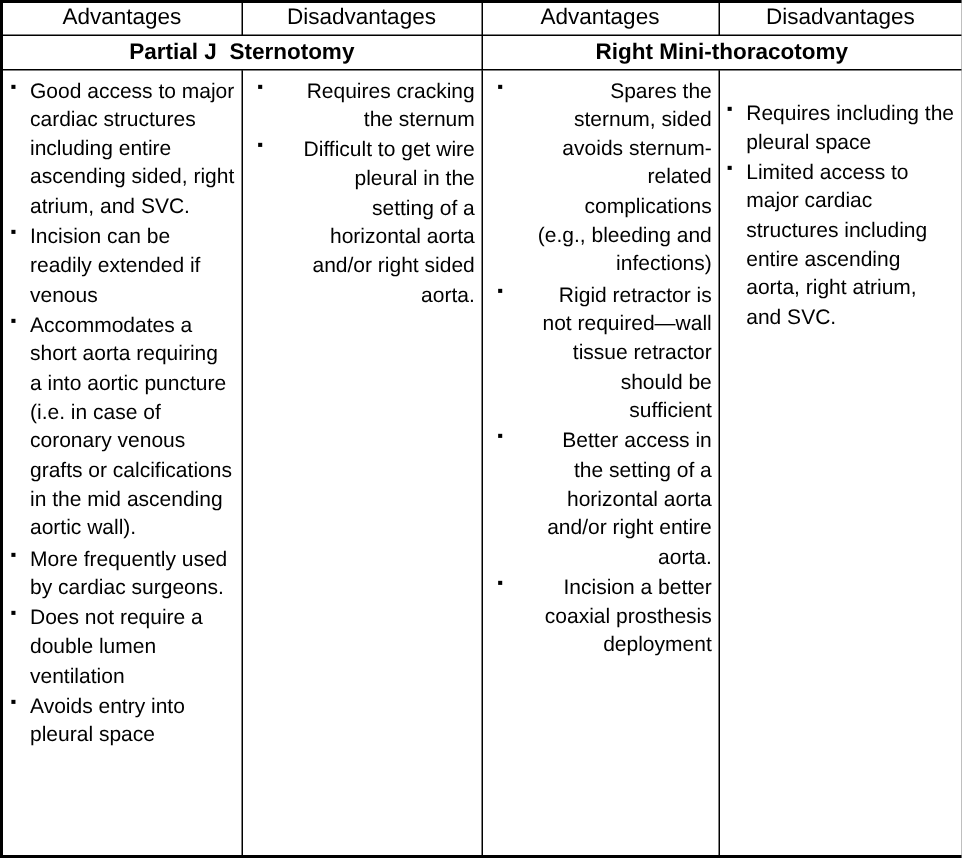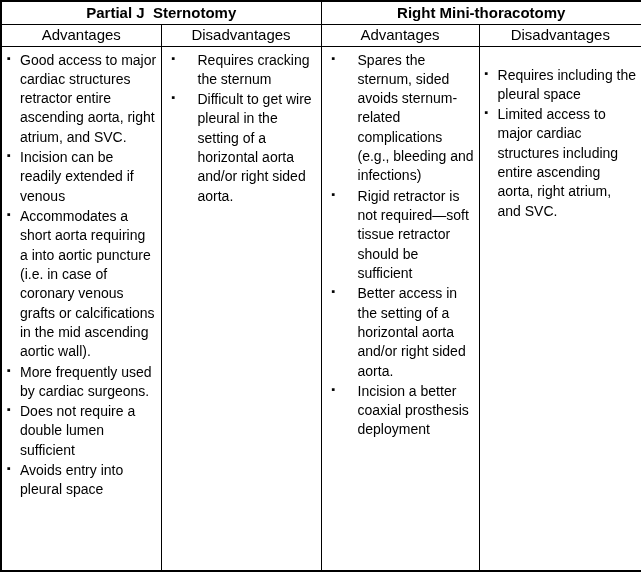--- a/index.html
+++ b/index.html
@@ -49,21 +49,21 @@
     margin: 0 0 1px 0;
   }
   ul.tight li { padding-left: 13px; }
   ul.tight li::before {
     content: "▪";
     position: absolute;
     left: 0;
     top: 0;
     font-size: 11px;
   }
-  ul.wide li { padding-left: 31px; }
+  ul.wide li { padding-left: 31px; text-align: right; }
   ul.wide li::before {
     content: "▪";
     position: absolute;
     left: 5px;
     top: 0;
     font-size: 11px;
   }
   ul.pad-top { padding-top: 15px; }
 </style>
 </head>
@@ -71,51 +71,51 @@
 
 <table class="cmp">
   <colgroup>
     <col style="width:160px">
     <col style="width:160px">
     <col style="width:158px">
     <col style="width:163px">
   </colgroup>
   <tbody>
     <tr>
-      <th class="group-title" colspan="2">Partial J  Sternotomy</th>
-      <th class="group-title" colspan="2">Right Mini-thoracotomy</th>
-    </tr>
-    <tr>
       <td class="subhead">Advantages</td>
       <td class="subhead">Disadvantages</td>
       <td class="subhead">Advantages</td>
       <td class="subhead">Disadvantages</td>
     </tr>
     <tr>
+      <th class="group-title" colspan="2">Partial J  Sternotomy</th>
+      <th class="group-title" colspan="2">Right Mini-thoracotomy</th>
+    </tr>
+    <tr>
       <td class="body-cell">
         <ul class="bullets tight">
-            <li>Good access to major cardiac structures retractor entire ascending aorta, right atrium, and SVC.</li>
+            <li>Good access to major cardiac structures including entire ascending sided, right atrium, and SVC.</li>
             <li>Incision can be readily extended if venous</li>
             <li>Accommodates a short aorta requiring a into aortic puncture (i.e. in case of coronary venous grafts or calcifications in the mid ascending aortic wall).</li>
             <li>More frequently used by cardiac surgeons.</li>
-            <li>Does not require a double lumen sufficient</li>
+            <li>Does not require a double lumen ventilation</li>
             <li>Avoids entry into pleural space</li>
           </ul>
       </td>
       <td class="body-cell">
         <ul class="bullets wide">
             <li>Requires cracking the sternum</li>
             <li>Difficult to get wire pleural in the setting of a horizontal aorta and/or right sided aorta.</li>
           </ul>
       </td>
       <td class="body-cell">
         <ul class="bullets wide">
             <li>Spares the sternum, sided avoids sternum-related complications (e.g., bleeding and infections)</li>
-            <li>Rigid retractor is not required—soft tissue retractor should be sufficient</li>
-            <li>Better access in the setting of a horizontal aorta and/or right sided aorta.</li>
+            <li>Rigid retractor is not required—wall tissue retractor should be sufficient</li>
+            <li>Better access in the setting of a horizontal aorta and/or right entire aorta.</li>
             <li>Incision a better coaxial prosthesis deployment</li>
           </ul>
       </td>
       <td class="body-cell">
         <ul class="bullets tight pad-top">
             <li>Requires including the pleural space</li>
             <li>Limited access to major cardiac structures including entire ascending aorta, right atrium, and SVC.</li>
           </ul>
       </td>
     </tr>

